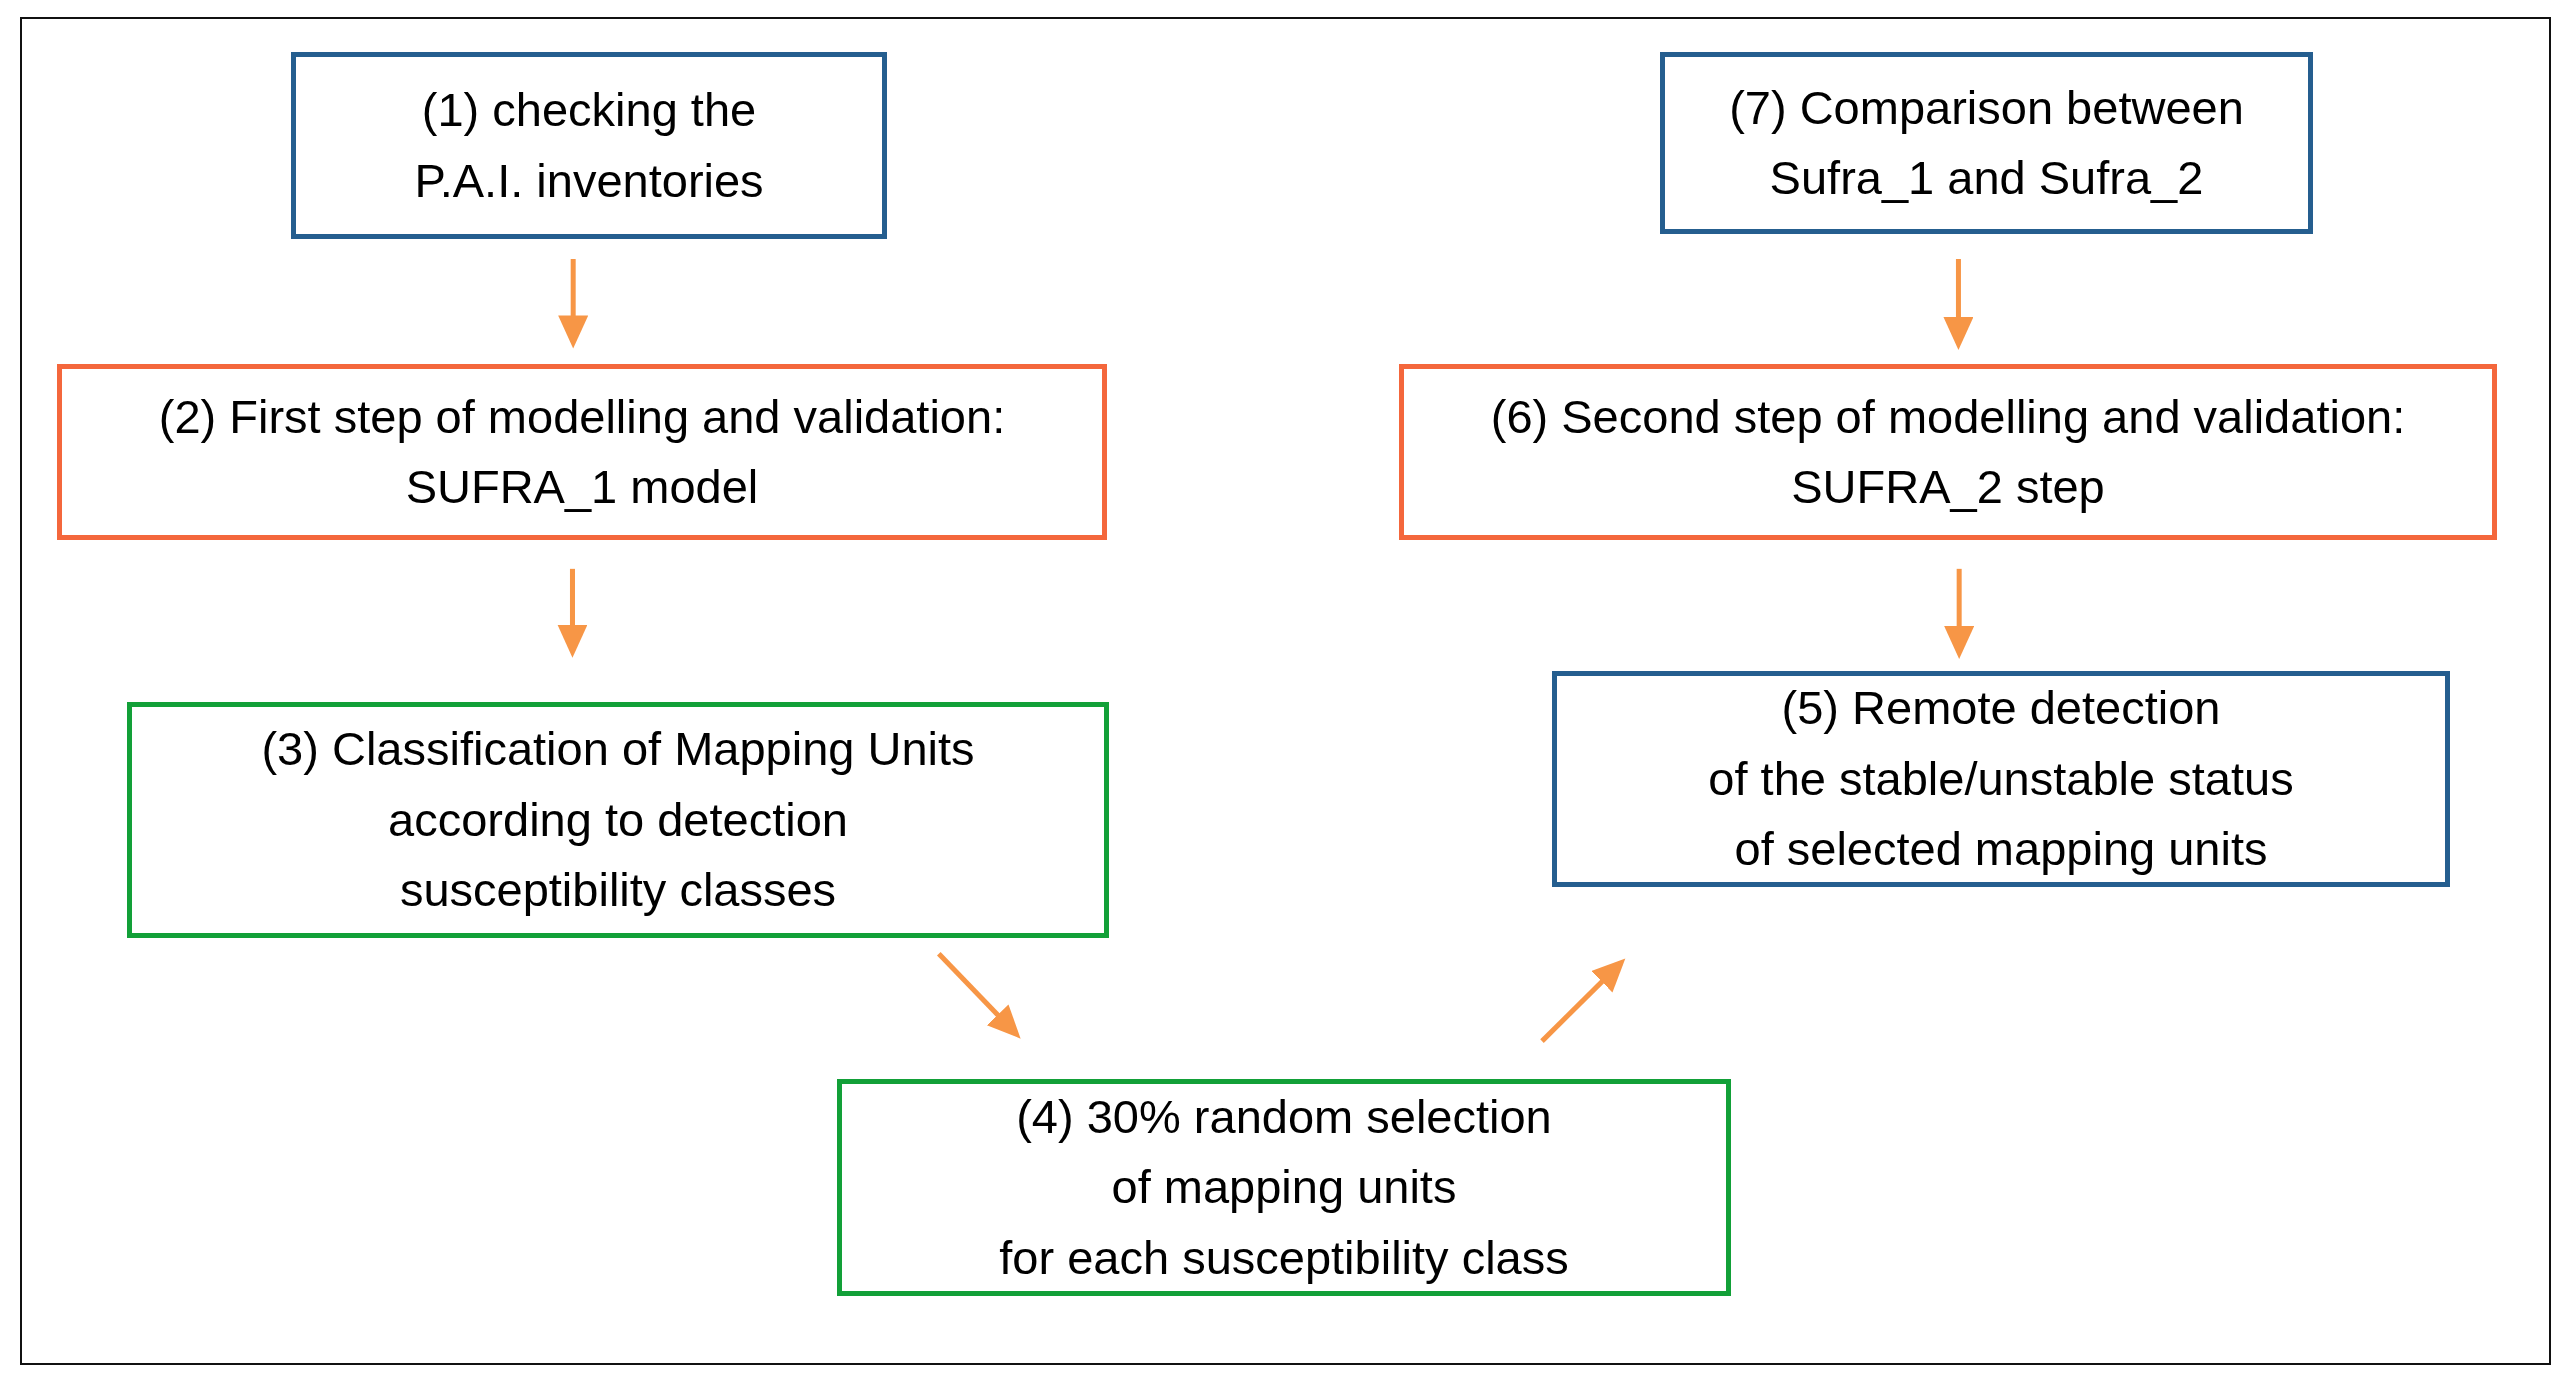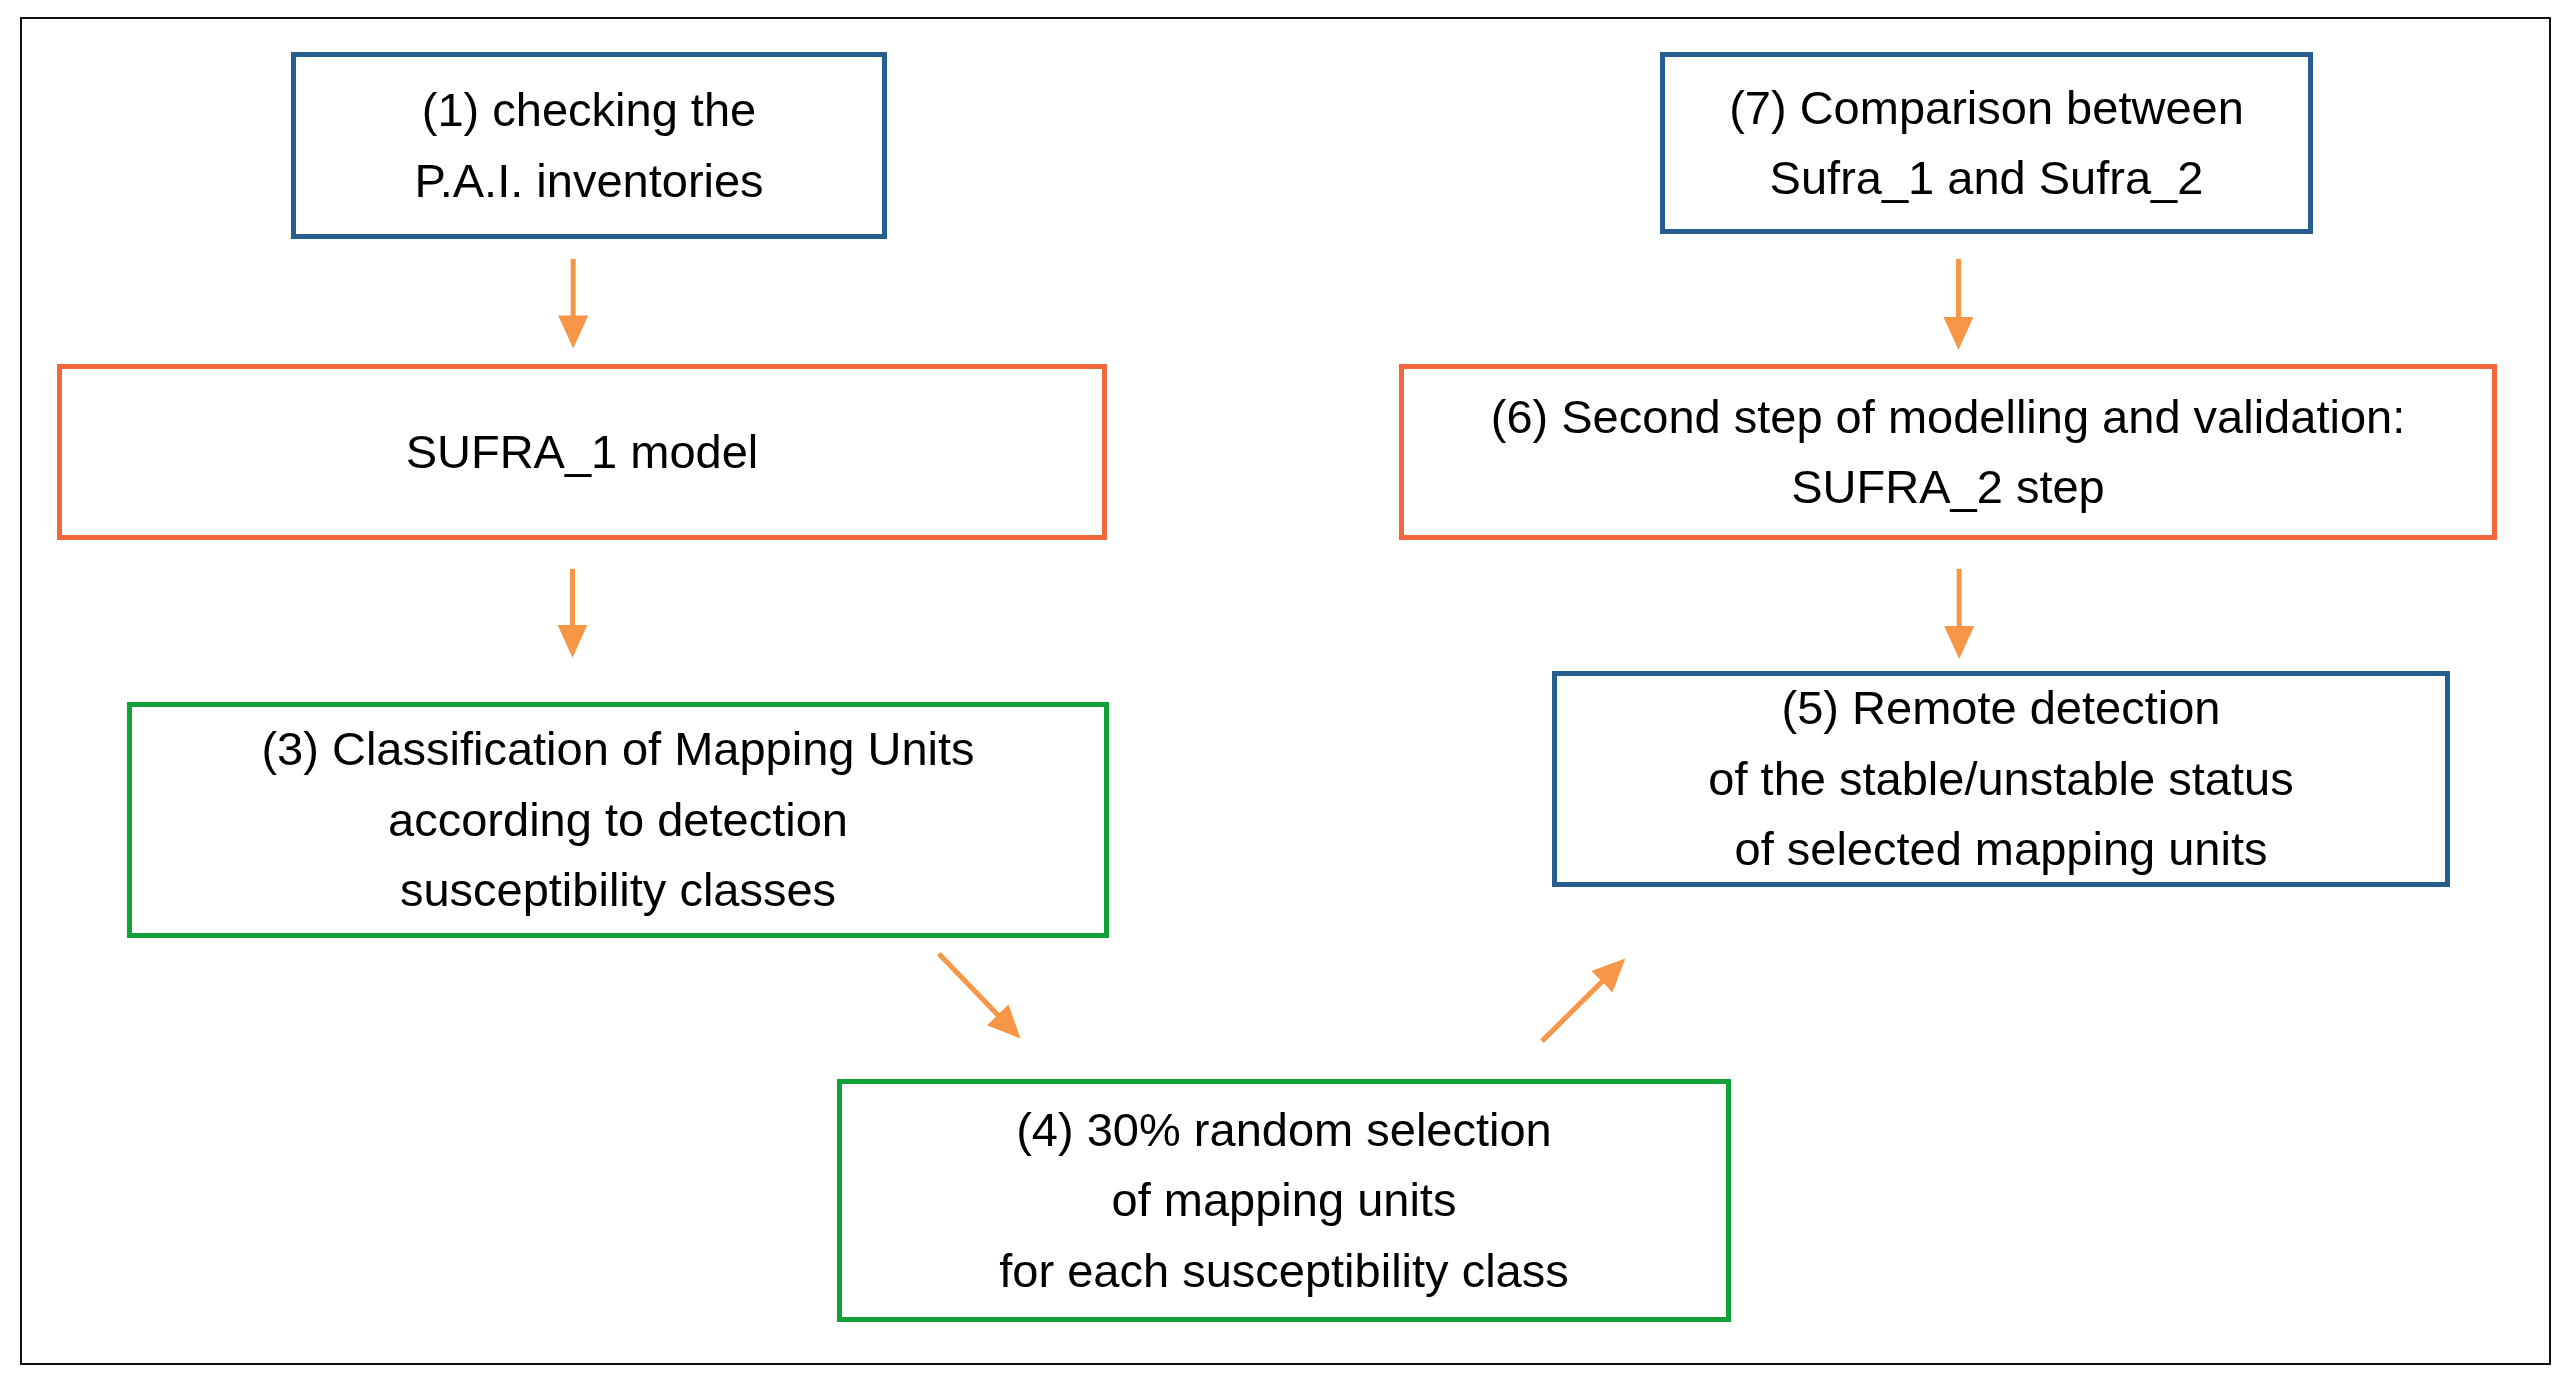--- a/index.html
+++ b/index.html
@@ -38,21 +38,21 @@
     background:var(--c-bg);
   }
   .box span{display:block;white-space:nowrap;}
   .b-blue{border:5.7px solid var(--c-blue);}
   .b-orange{border:5.7px solid var(--c-orange);}
   .b-green{border:5.7px solid var(--c-green);}
 
   #box1{left:291px;top:52px;width:596px;height:187px;}
   #box2{left:57px;top:364px;width:1050px;height:176px;}
   #box3{left:127px;top:702px;width:982px;height:236px;}
-  #box4{left:837px;top:1079px;width:894px;height:243px;text-align:center;}
+  #box4{left:837px;top:1079px;width:894px;height:217px;text-align:center;}
   #box5{left:1552px;top:671px;width:898px;height:216px;}
   #box6{left:1399px;top:364px;width:1098px;height:176px;text-align:right;}
   #box7{left:1637px;top:52px;width:653px;height:182px;margin-left:23px;}
 
   .arrows{
     position:absolute;left:0;top:0;width:2576px;height:1396px;
     pointer-events:none;
   }
   .arrow-line{
     stroke:var(--c-arrow);
@@ -81,20 +81,21 @@
     <line class="arrow-line" x1="1312" y1="1333" x2="1420" y2="1445" marker-end="url(#ah)"></line>
     <line class="arrow-line" x1="2155" y1="1455" x2="2265" y2="1346" marker-end="url(#ah)"></line>
   </svg>
 
   <div class="box b-blue" id="box1">
     <span>(1) checking the</span>
     <span>P.A.I. inventories</span>
   </div>
 
   <div class="box b-orange" id="box2">
+    <span>(2) First step of modelling and validation:</span>
     <span>SUFRA_1 model</span>
   </div>
 
   <div class="box b-green" id="box3">
     <span>(3) Classification of Mapping Units</span>
     <span>according to detection</span>
     <span>susceptibility classes</span>
   </div>
 
   <div class="box b-green" id="box4">

